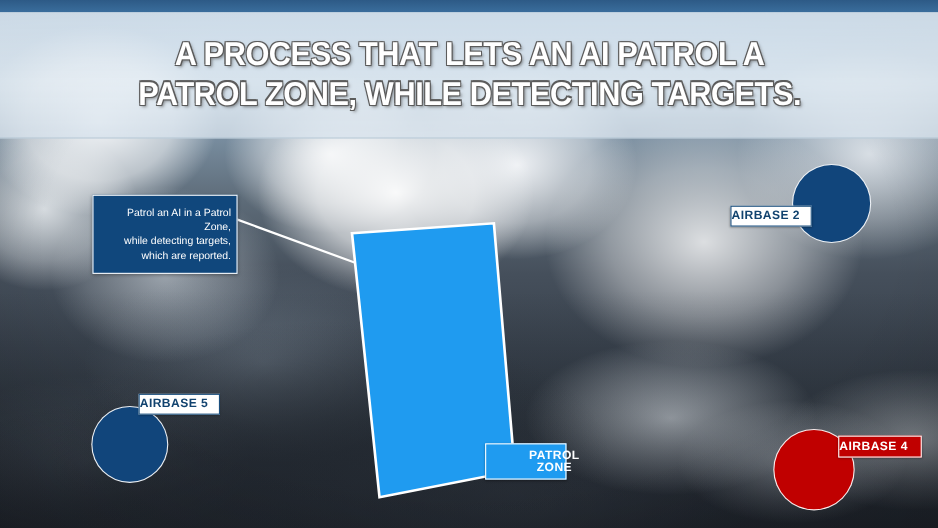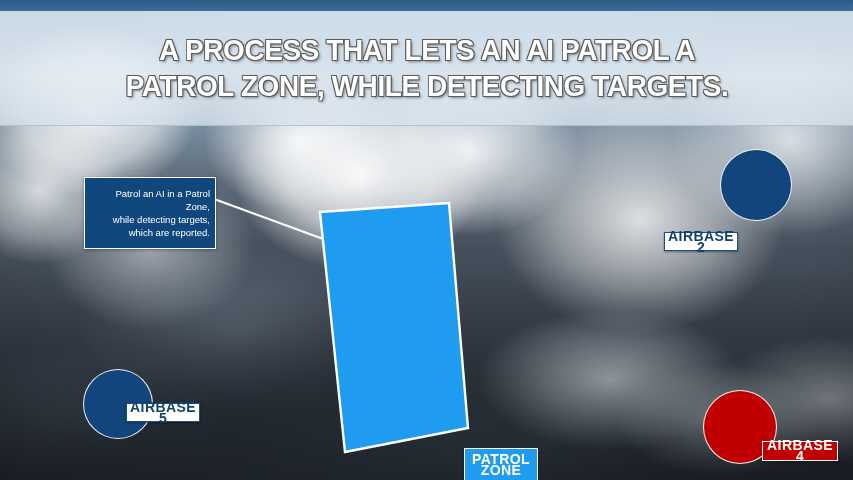--- a/index.html
+++ b/index.html
@@ -156,29 +156,28 @@
     border: 1.5px solid rgba(255,255,255,0.92);
     box-sizing: border-box;
   }
 
   
   .map-label {
     position: absolute;
     box-sizing: border-box;
     display: flex;
     align-items: center;
-    justify-content: center;
+    justify-content: flex-start;
     font-family: "Liberation Sans", sans-serif;
     font-weight: bold;
-    font-size: 14px;
+    font-size: 11px;
     letter-spacing: 0.4px;
     text-align: center;
     line-height: 11px;
     white-space: pre-line;
-    margin-top: 45px;
   }
   .label-white {
     background: #ffffff;
     border: 1.6px solid #1b4f7e;
     color: #12436f;
     box-shadow: 0 1px 2px rgba(0,0,0,0.4);
   }
   .label-red {
     background: #c00000;
     border: 1.6px solid #ffffff;
@@ -234,18 +233,18 @@
   </div>
 
   <div class="map-label label-white" style="left:664px; top:187px; width:74px; height:19px;">
     <span>AIRBASE 2</span>
   </div>
 
   <div class="map-label label-red" style="left:762px; top:396px; width:76px; height:20px;">
     <span>AIRBASE 4</span>
   </div>
 
-  <div class="map-label label-blue" style="left:464px; top:403px; width:74px; height:33px;">
+  <div class="map-label label-blue" style="left:441px; top:403px; width:74px; height:33px;padding-left:39px;">
     <span>PATROL
 ZONE</span>
   </div>
 
 </div>
 
 </body></html>

